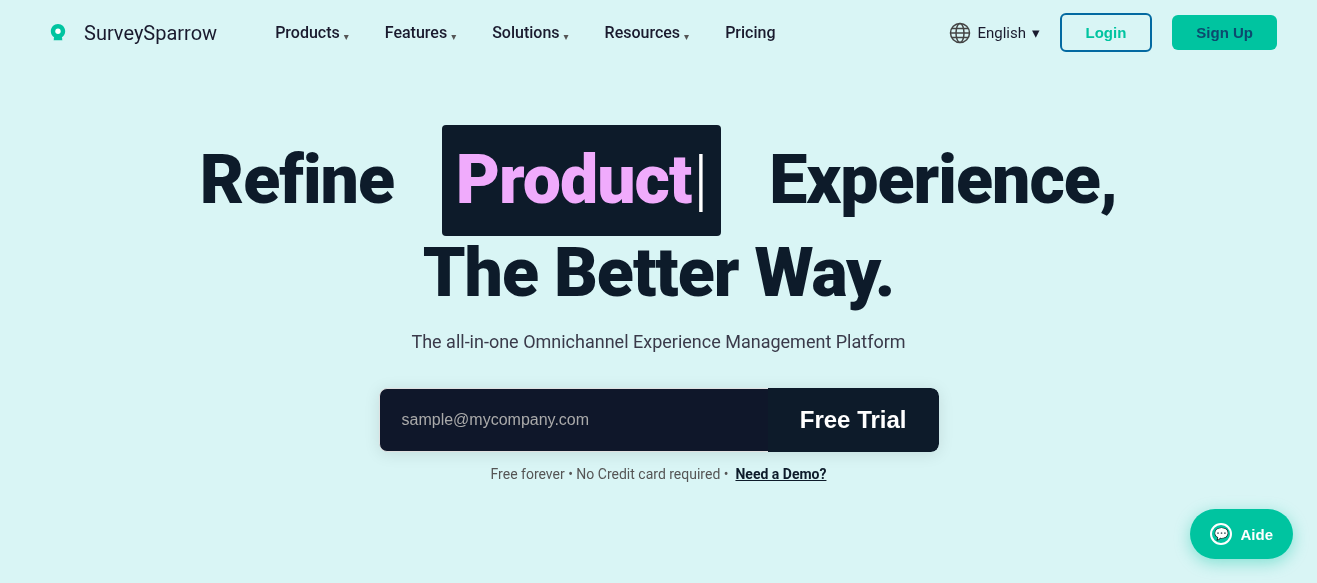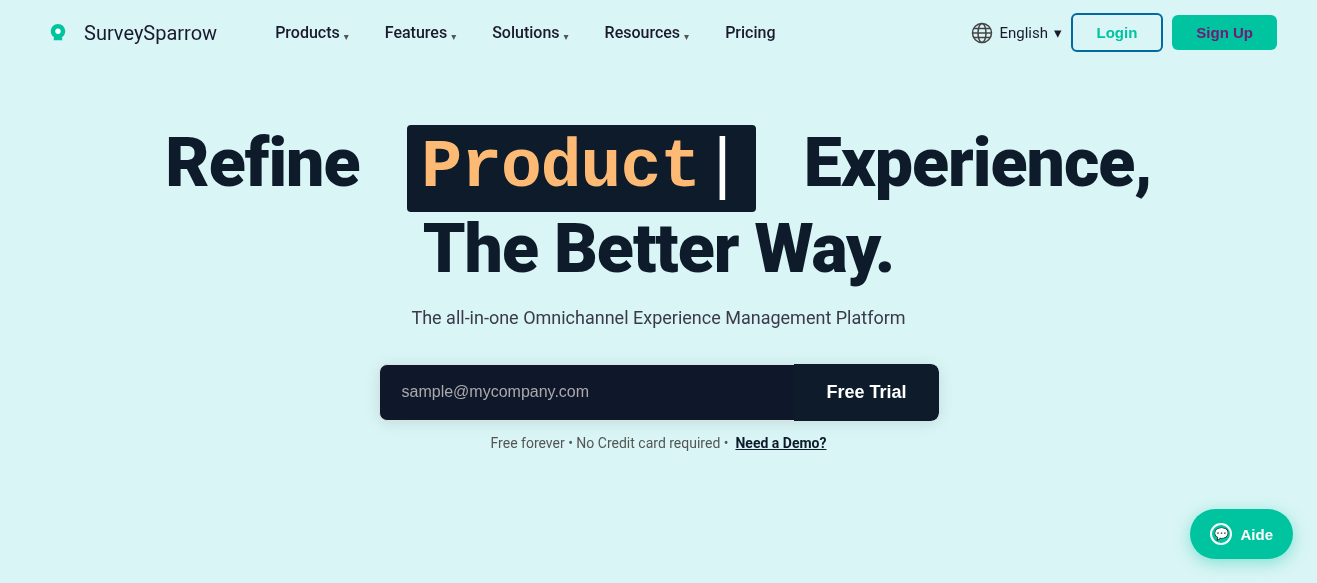--- a/index.html
+++ b/index.html
@@ -66,21 +66,21 @@
     }
 
     .chevron {
       font-size: 10px;
       color: #555;
     }
 
     .nav-right {
       display: flex;
       align-items: center;
-      gap: 9px;
+      gap: 20px;
       margin-left: auto;
       justify-content: space-between;
     }
 
     .lang-selector {
       display: flex;
       align-items: center;
       gap: 6px;
       font-size: 15px;
       color: #1a1a2e;
@@ -101,21 +101,21 @@
       font-size: 15px;
       font-weight: 600;
       cursor: pointer;
     }
 
     .btn-signup {
       padding: 9px 24px;
       border: none;
       border-radius: 6px;
       background: #00c4a0;
-      color: #701a75;
+      color: #0c4a6e;
       font-size: 15px;
       font-weight: 600;
       cursor: pointer;
     }
 
     
     .hero {
       display: flex;
       flex-direction: column;
       align-items: center;
@@ -128,25 +128,24 @@
       font-weight: 900;
       color: #0d1b2a;
       line-height: 1.1;
       margin-bottom: 20px;
       letter-spacing: -1px;
     }
 
     .hero-title .highlight-word {
       display: inline-block;
       background: #0d1b2a;
-      color: #fdba74;
-      padding: 6px 14px;
+      color: #f0abfc;
+      padding: 18px 14px;
       border-radius: 4px;
       position: relative;
-      font-family: Liberation Mono, monospace;
     }
 
     .hero-title .highlight-word::after {
       content: '|';
       color: #ffffff;
       font-weight: 300;
       margin-left: 2px;
     }
 
     .hero-subtitle {
@@ -179,21 +178,21 @@
     }
 
     .hero-input::placeholder {
       color: #aaa;
     }
 
     .btn-free-trial {
       padding: 18px 32px;
       background: #0d1b2a;
       color: #fff;
-      font-size: 18px;
+      font-size: 24px;
       font-weight: 700;
       border: none;
       cursor: pointer;
       white-space: nowrap;
       border-radius: 0 8px 8px 0;
     }
 
     .hero-note {
       font-size: 14px;
       color: #555;

